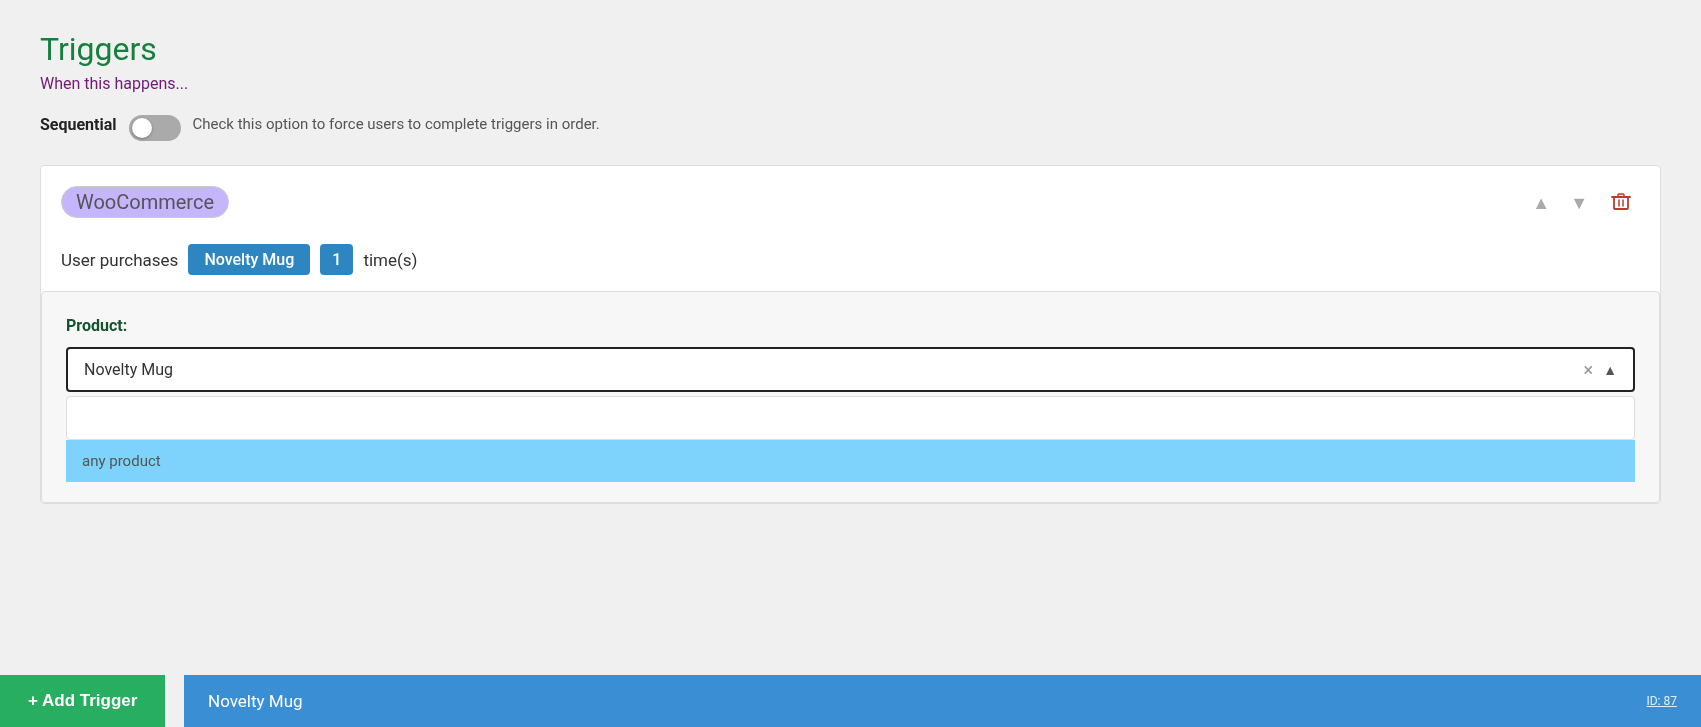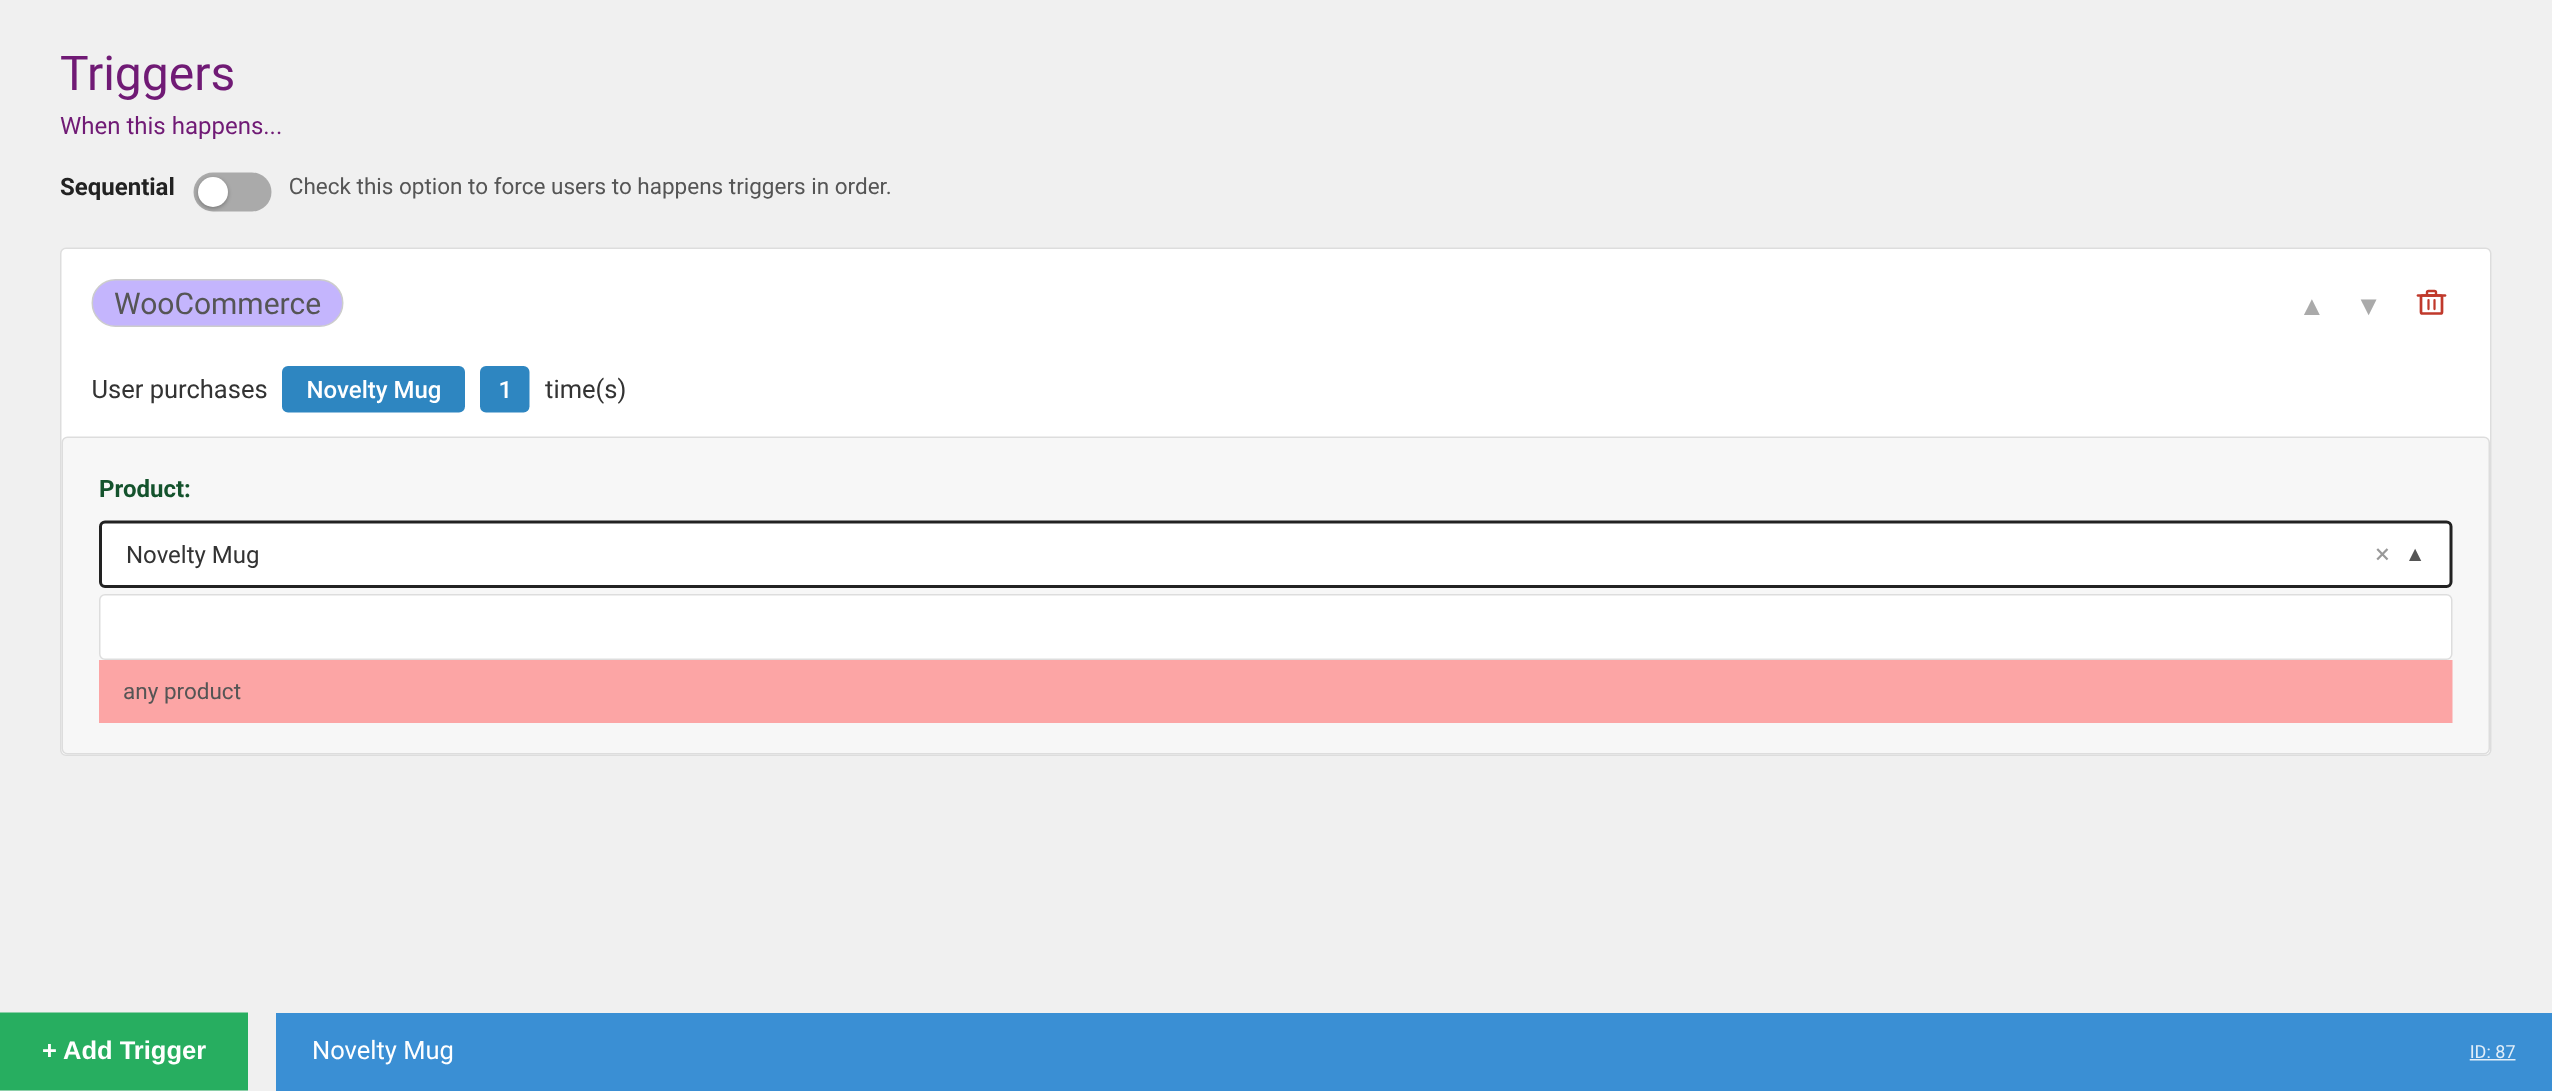--- a/index.html
+++ b/index.html
@@ -14,21 +14,21 @@
 
     .page-container {
       padding: 30px 40px;
       background: #f0f0f0;
       min-height: 727px;
     }
 
     .page-title {
       font-size: 32px;
       font-weight: 400;
-      color: #701a75;
+      color: #15803d;
       margin-bottom: 6px;
     }
 
     .page-subtitle {
       font-size: 16px;
       color: #701a75;
       margin-bottom: 22px;
     }
 
     .sequential-row {
@@ -249,21 +249,21 @@
     .search-box {
       background: white;
       border: 1px solid #ddd;
       border-radius: 4px;
       padding: 8px 12px;
       margin-top: 4px;
       height: 44px;
     }
 
     .dropdown-options {
-      background: #fca5a5;
+      background: #7dd3fc;
       margin-top: 0;
     }
 
     .option-item {
       padding: 12px 16px;
       font-size: 15px;
       color: #555;
       cursor: pointer;
     }
 
@@ -292,21 +292,21 @@
   <h1 class="page-title">Triggers</h1>
   <p class="page-subtitle">When this happens...</p>
 
   <div class="sequential-row">
     <span class="sequential-label">Sequential</span>
     <div class="toggle-switch">
       <div class="toggle-track">
         <div class="toggle-thumb"></div>
       </div>
     </div>
-    <span class="sequential-desc">Check this option to force users to happens triggers in order.</span>
+    <span class="sequential-desc">Check this option to force users to complete triggers in order.</span>
   </div>
 
   <div class="trigger-card">
 
     <div class="trigger-card-header">
       <div class="trigger-card-left">
 
 
         <div class="trigger-info">
           <div class="woocommerce-badge">

